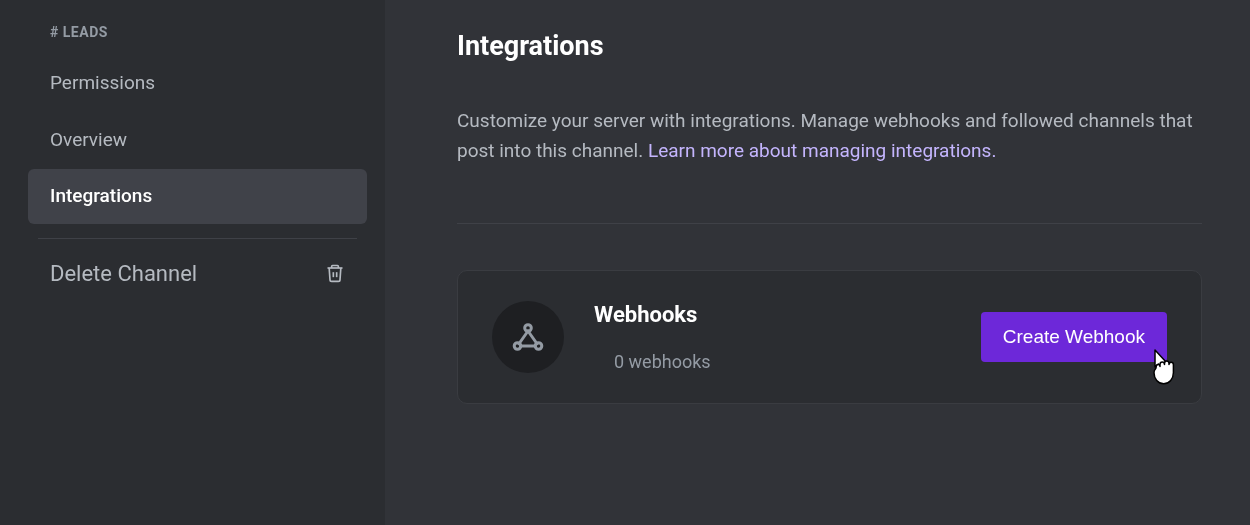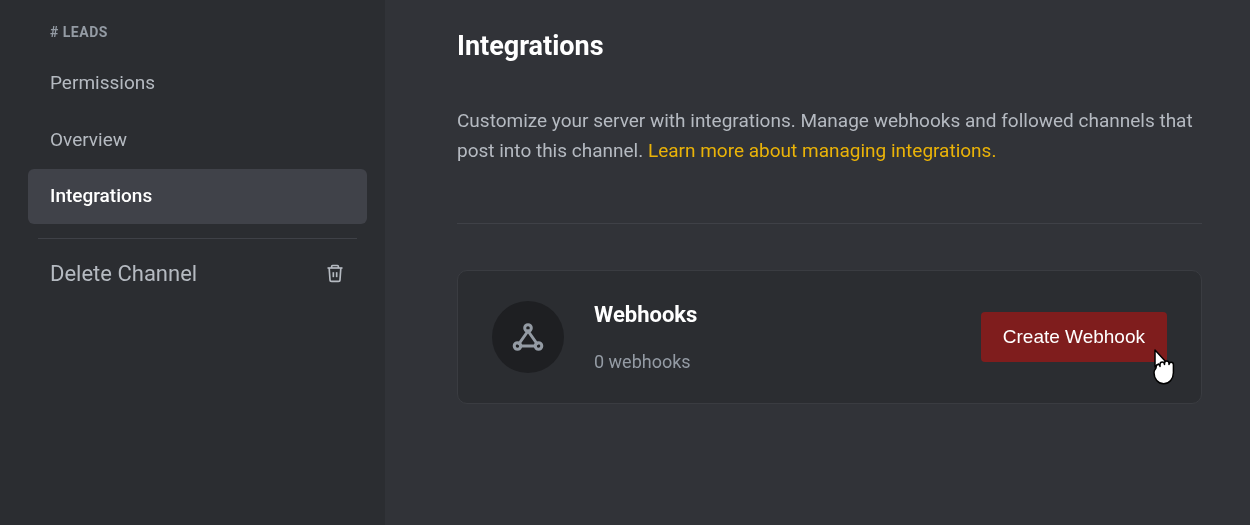--- a/index.html
+++ b/index.html
@@ -74,21 +74,21 @@
       color: #ffffff;
       margin-bottom: 44px;
     }
     .description {
       font-size: 19px;
       line-height: 1.6;
       color: #b5bac1;
       max-width: 740px;
     }
     .description a {
-      color: #eab308;
+      color: #c4b5fd;
       text-decoration: none;
     }
     .hr {
       height: 1px;
       background: #3f4147;
       margin: 56px 0 46px 0;
       max-width: 748px;
     }
     .card {
       background: #2b2d31;
@@ -119,23 +119,24 @@
     }
     .card-title {
       color: #ffffff;
       font-size: 22px;
       font-weight: 700;
       margin-bottom: 24px;
     }
     .card-sub {
       color: #949ba4;
       font-size: 18px;
+      margin-left: 20px;
     }
     .create-btn {
-      background: #7f1d1d;
+      background: #6d28d9;
       color: #ffffff;
       font-size: 19px;
       font-weight: 500;
       padding: 14px 22px;
       border-radius: 4px;
       border: none;
       cursor: pointer;
       position: relative;
     }
     .cursor-pointer-icon {

